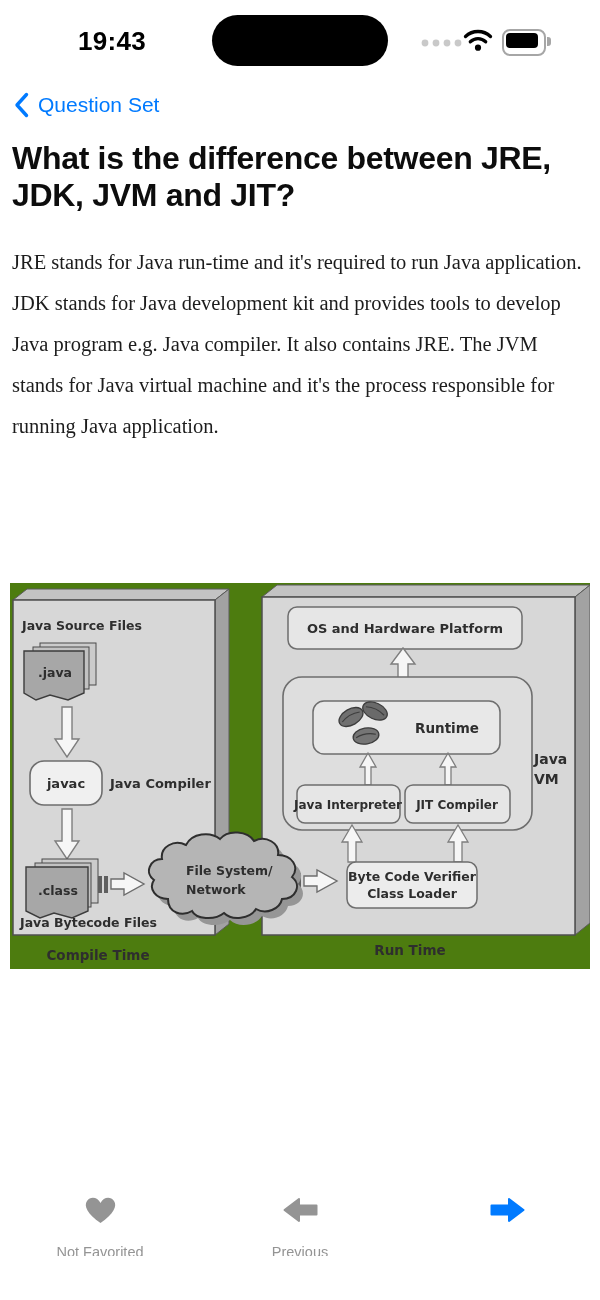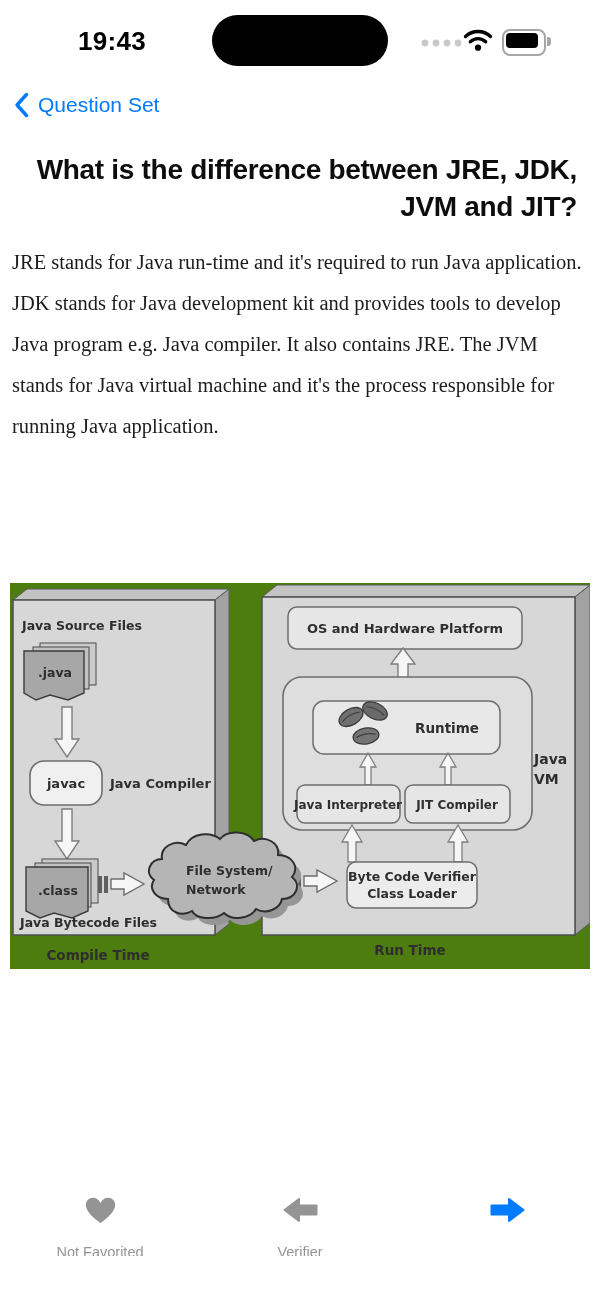--- a/index.html
+++ b/index.html
@@ -13,22 +13,22 @@
   .sb-wifi{position:absolute;left:463px;top:28px;}
   .battery{position:absolute;left:502px;top:29px;width:40px;height:23px;border:2px solid #a6a6a6;border-radius:8px;}
   .battery .fill{position:absolute;left:2px;top:2px;width:32px;height:15px;background:#000;border-radius:4px;}
   .battery .nub{position:absolute;right:-7px;top:6px;width:4px;height:9px;background:#a6a6a6;border-radius:0 3px 3px 0;}
 
   
   .nav-back{position:absolute;left:14px;top:92px;display:flex;align-items:center;gap:9px;background:none;border:none;padding:0;cursor:pointer;text-align:center;}
   .nav-back span{font-size:21px;color:#007aff;font-family:"Liberation Sans",sans-serif;}
 
   
-  .q-title{position:absolute;left:8px;right:8px;top:136px;margin:15px;text-align:right;
-           font-size:28px;line-height:37px;font-weight:700;color:#0d0d0d;letter-spacing:-.3px;}
+  .q-title{position:absolute;left:8px;right:8px;top:136px;margin:4px;text-align:left;
+           font-size:32px;line-height:37px;font-weight:700;color:#0d0d0d;letter-spacing:-.3px;}
   .answer-p{position:absolute;left:12px;width:576px;margin:0;
             font-family:"Liberation Serif",serif;font-size:20.5px;line-height:41px;color:#1c1c1c;}
   .p1{top:242px;}
   .p2{top:450px;}
 
   
   .diagram{position:absolute;left:10px;top:583px;width:580px;height:386px;background:#4d7c0f;}
   .diagram svg{display:block;width:100%;height:100%;}
   .diagram text{font-family:"DejaVu Sans","Liberation Sans",sans-serif;font-weight:700;fill:#2e2e2e;}
 
@@ -193,21 +193,21 @@
     </span>
     <span class="tb-label gray-l">Not Favorited</span>
   </button>
 
   <button class="tb-item tb-prev">
     <span class="ic">
       <svg width="35" height="26" viewBox="0 0 34 26">
         <path d="M33 8.5 H15.5 V2 L1 13 L15.5 24 V17.5 H33 Z" fill="#949494" stroke="#949494" stroke-width="2" stroke-linejoin="round"></path>
       </svg>
     </span>
-    <span class="tb-label gray-l">Verifier</span>
+    <span class="tb-label gray-l">Previous</span>
   </button>
 
   <button class="tb-item tb-next">
     <span class="ic">
       <svg width="35" height="26" viewBox="0 0 34 26">
         <path d="M1 8.5 H18.5 V2 L33 13 L18.5 24 V17.5 H1 Z" fill="#007aff" stroke="#007aff" stroke-width="2" stroke-linejoin="round"></path>
       </svg>
     </span>
     <span class="tb-label blue-l">Next</span>
   </button>

